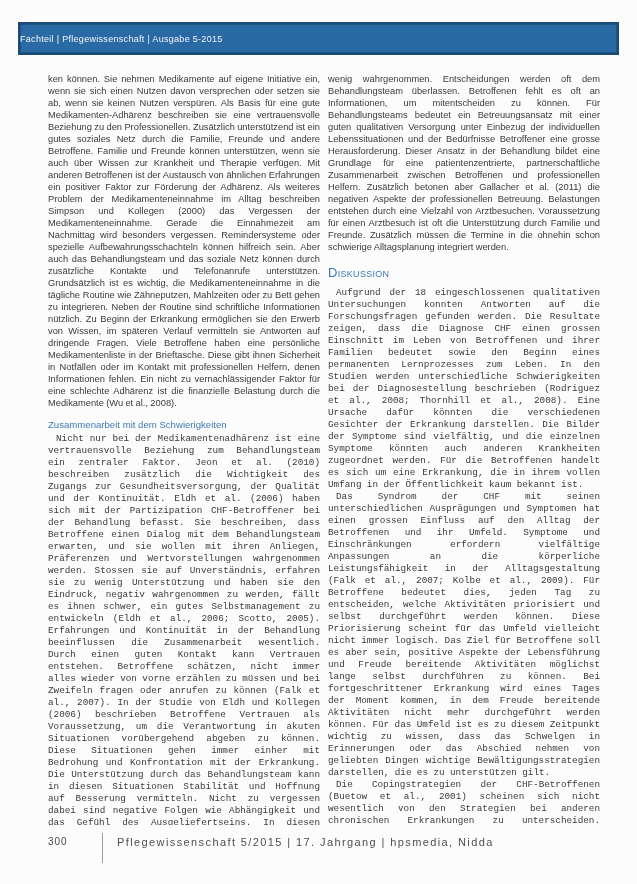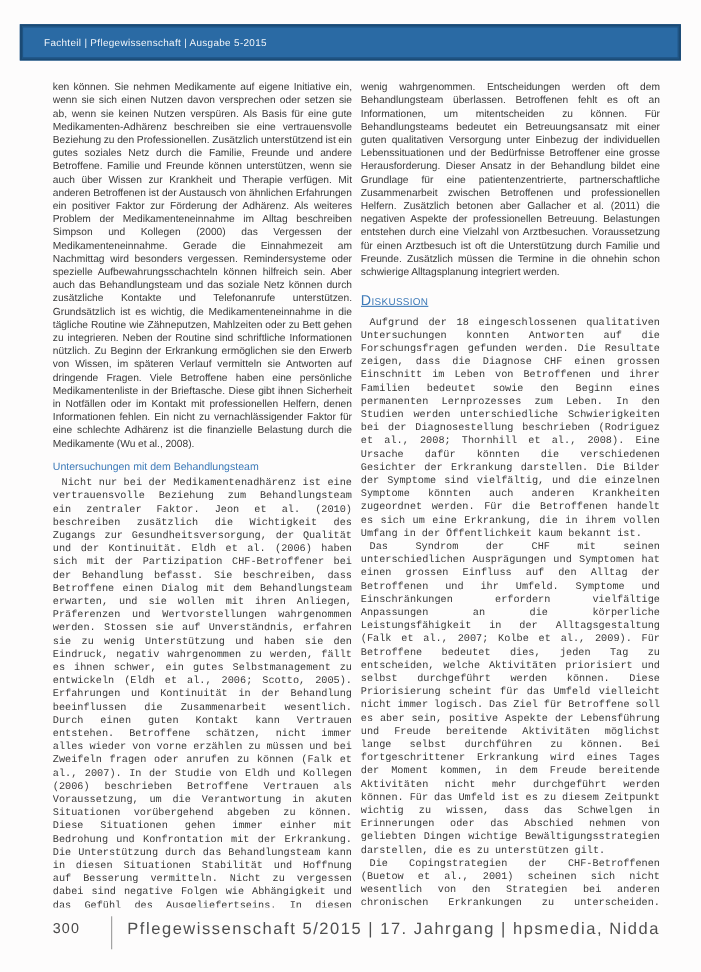--- a/index.html
+++ b/index.html
@@ -25,21 +25,20 @@
     background: #2a6aa4;
     border: 2px solid #1b4a74;
     box-shadow: inset 0 0 0 1px rgba(10,40,70,0.35);
     display: flex;
     align-items: center;
   }
   .header-bar .bar-text {
     color: #f2f6fa;
     font-size: 9px;
     letter-spacing: 0.3px;
-    padding-left: 20px;
     white-space: nowrap;
   }
   .columns {
     position: absolute;
     left: 48px;
     top: 73px;
     width: 552px;
     height: 752px;
     display: flex;
     gap: 8px;
@@ -71,64 +70,63 @@
     font-weight: 400;
   }
   .section-heading {
     margin: 13px 0 7px 0;
     font-size: 13px;
     line-height: 14px;
     color: #3d7ab8;
     font-variant: small-caps;
     font-weight: 400;
     letter-spacing: 0.3px;
-    text-decoration: underline;
   }
   .footer {
     position: absolute;
     left: 48px;
     top: 836px;
     width: 552px;
     display: flex;
     align-items: flex-start;
   }
   .footer .page-number {
-    font-size: 13px;
+    font-size: 10px;
     color: #4a4a4a;
     letter-spacing: 1px;
     width: 40px;
   }
   .footer .footer-rule {
     width: 1px;
     height: 30px;
     background: #9a9a9a;
     margin: -3px 14px 0 14px;
   }
   .footer .journal-line {
-    font-size: 15px;
+    font-size: 11px;
     color: #4f4f4f;
     letter-spacing: 1.4px;
     white-space: nowrap;
     padding-top: 0px;
   }
 </style>
 </head>
 <body>
 
 <div class="page">
 
   <div class="header-bar">
     <span class="bar-text">Fachteil | Pflegewissenschaft | Ausgabe 5-2015</span>
   </div>
 
   <div class="columns">
 
     <div class="col">
       <p>ken können. Sie nehmen Medikamente auf eigene Initiative ein, wenn sie sich einen Nutzen davon versprechen oder setzen sie ab, wenn sie keinen Nutzen verspüren. Als Basis für eine gute Medikamenten-Adhärenz beschreiben sie eine vertrauensvolle Beziehung zu den Professionellen. Zusätzlich unterstützend ist ein gutes soziales Netz durch die Familie, Freunde und andere Betroffene. Familie und Freunde können unterstützen, wenn sie auch über Wissen zur Krankheit und Therapie verfügen. Mit anderen Betroffenen ist der Austausch von ähnlichen Erfahrungen ein positiver Faktor zur Förderung der Adhärenz. Als weiteres Problem der Medikamenteneinnahme im Alltag beschreiben Simpson und Kollegen (2000) das Vergessen der Medikamenteneinnahme. Gerade die Einnahmezeit am Nachmittag wird besonders vergessen. Remindersysteme oder spezielle Aufbewahrungsschachteln können hilfreich sein. Aber auch das Behandlungsteam und das soziale Netz können durch zusätzliche Kontakte und Telefonanrufe unterstützen. Grundsätzlich ist es wichtig, die Medikamenteneinnahme in die tägliche Routine wie Zähneputzen, Mahlzeiten oder zu Bett gehen zu integrieren. Neben der Routine sind schriftliche Informationen nützlich. Zu Beginn der Erkrankung ermöglichen sie den Erwerb von Wissen, im späteren Verlauf vermitteln sie Antworten auf dringende Fragen. Viele Betroffene haben eine persönliche Medikamentenliste in der Brieftasche. Diese gibt ihnen Sicherheit in Notfällen oder im Kontakt mit professionellen Helfern, denen Informationen fehlen. Ein nicht zu vernachlässigender Faktor für eine schlechte Adhärenz ist die finanzielle Belastung durch die Medikamente (Wu et al., 2008).</p>
-      <h3 class="subheading">Untersuchungen mit dem Behandlungsteam</h3>
+      <h3 class="subheading">Zusammenarbeit mit dem Schwierigkeiten</h3>
       <p class="indent">Nicht nur bei der Medikamentenadhärenz ist eine vertrauensvolle Beziehung zum Behandlungsteam ein zentraler Faktor. Jeon et al. (2010) beschreiben zusätzlich die Wichtigkeit des Zugangs zur Gesundheitsversorgung, der Qualität und der Kontinuität. Eldh et al. (2006) haben sich mit der Partizipation CHF-Betroffener bei der Behandlung befasst. Sie beschreiben, dass Betroffene einen Dialog mit dem Behandlungsteam erwarten, und sie wollen mit ihren Anliegen, Präferenzen und Wertvorstellungen wahrgenommen werden. Stossen sie auf Unverständnis, erfahren sie zu wenig Unterstützung und haben sie den Eindruck, negativ wahrgenommen zu werden, fällt es ihnen schwer, ein gutes Selbstmanagement zu entwickeln (Eldh et al., 2006; Scotto, 2005). Erfahrungen und Kontinuität in der Behandlung beeinflussen die Zusammenarbeit wesentlich. Durch einen guten Kontakt kann Vertrauen entstehen. Betroffene schätzen, nicht immer alles wieder von vorne erzählen zu müssen und bei Zweifeln fragen oder anrufen zu können (Falk et al., 2007). In der Studie von Eldh und Kollegen (2006) beschrieben Betroffene Vertrauen als Voraussetzung, um die Verantwortung in akuten Situationen vorübergehend abgeben zu können. Diese Situationen gehen immer einher mit Bedrohung und Konfrontation mit der Erkrankung. Die Unterstützung durch das Behandlungsteam kann in diesen Situationen Stabilität und Hoffnung auf Besserung vermitteln. Nicht zu vergessen dabei sind negative Folgen wie Abhängigkeit und das Gefühl des Ausgeliefertseins. In diesen Situationen werden individuelle Bedürfnisse und Persönlichkeit der Betroffenen nur</p>
     </div>
 
     <div class="col">
       <p>wenig wahrgenommen. Entscheidungen werden oft dem Behandlungsteam überlassen. Betroffenen fehlt es oft an Informationen, um mitentscheiden zu können. Für Behandlungsteams bedeutet ein Betreuungsansatz mit einer guten qualitativen Versorgung unter Einbezug der individuellen Lebenssituationen und der Bedürfnisse Betroffener eine grosse Herausforderung. Dieser Ansatz in der Behandlung bildet eine Grundlage für eine patientenzentrierte, partnerschaftliche Zusammenarbeit zwischen Betroffenen und professionellen Helfern. Zusätzlich betonen aber Gallacher et al. (2011) die negativen Aspekte der professionellen Betreuung. Belastungen entstehen durch eine Vielzahl von Arztbesuchen. Voraussetzung für einen Arztbesuch ist oft die Unterstützung durch Familie und Freunde. Zusätzlich müssen die Termine in die ohnehin schon schwierige Alltagsplanung integriert werden.</p>
       <h2 class="section-heading">Diskussion</h2>
       <p class="indent">Aufgrund der 18 eingeschlossenen qualitativen Untersuchungen konnten Antworten auf die Forschungsfragen gefunden werden. Die Resultate zeigen, dass die Diagnose CHF einen grossen Einschnitt im Leben von Betroffenen und ihrer Familien bedeutet sowie den Beginn eines permanenten Lernprozesses zum Leben. In den Studien werden unterschiedliche Schwierigkeiten bei der Diagnosestellung beschrieben (Rodriguez et al., 2008; Thornhill et al., 2008). Eine Ursache dafür könnten die verschiedenen Gesichter der Erkrankung darstellen. Die Bilder der Symptome sind vielfältig, und die einzelnen Symptome könnten auch anderen Krankheiten zugeordnet werden. Für die Betroffenen handelt es sich um eine Erkrankung, die in ihrem vollen Umfang in der Öffentlichkeit kaum bekannt ist.</p>
       <p class="indent">Das Syndrom der CHF mit seinen unterschiedlichen Ausprägungen und Symptomen hat einen grossen Einfluss auf den Alltag der Betroffenen und ihr Umfeld. Symptome und Einschränkungen erfordern vielfältige Anpassungen an die körperliche Leistungsfähigkeit in der Alltagsgestaltung (Falk et al., 2007; Kolbe et al., 2009). Für Betroffene bedeutet dies, jeden Tag zu entscheiden, welche Aktivitäten priorisiert und selbst durchgeführt werden können. Diese Priorisierung scheint für das Umfeld vielleicht nicht immer logisch. Das Ziel für Betroffene soll es aber sein, positive Aspekte der Lebensführung und Freude bereitende Aktivitäten möglichst lange selbst durchführen zu können. Bei fortgeschrittener Erkrankung wird eines Tages der Moment kommen, in dem Freude bereitende Aktivitäten nicht mehr durchgeführt werden können. Für das Umfeld ist es zu diesem Zeitpunkt wichtig zu wissen, dass das Schwelgen in Erinnerungen oder das Abschied nehmen von geliebten Dingen wichtige Bewältigungsstrategien darstellen, die es zu unterstützen gilt.</p>
       <p class="indent">Die Copingstrategien der CHF-Betroffenen (Buetow et al., 2001) scheinen sich nicht wesentlich von den Strategien bei anderen chronischen Erkrankungen zu unterscheiden. Betroffene brauchen von ihren Familien und Professionellen Unterstützung bezüglich ihres Verhaltens. Auch scheinbar negatives Verhalten hat seine Berechtigung für die Krankheitsbewältigung und sollte nicht verurteilt werden.</p>
       <p class="indent">Mit der Diagnosestellung erhalten CHF-Betroffene viele Empfehlungen zur Familien und Lebensstilanpassung (Kol-</p>

